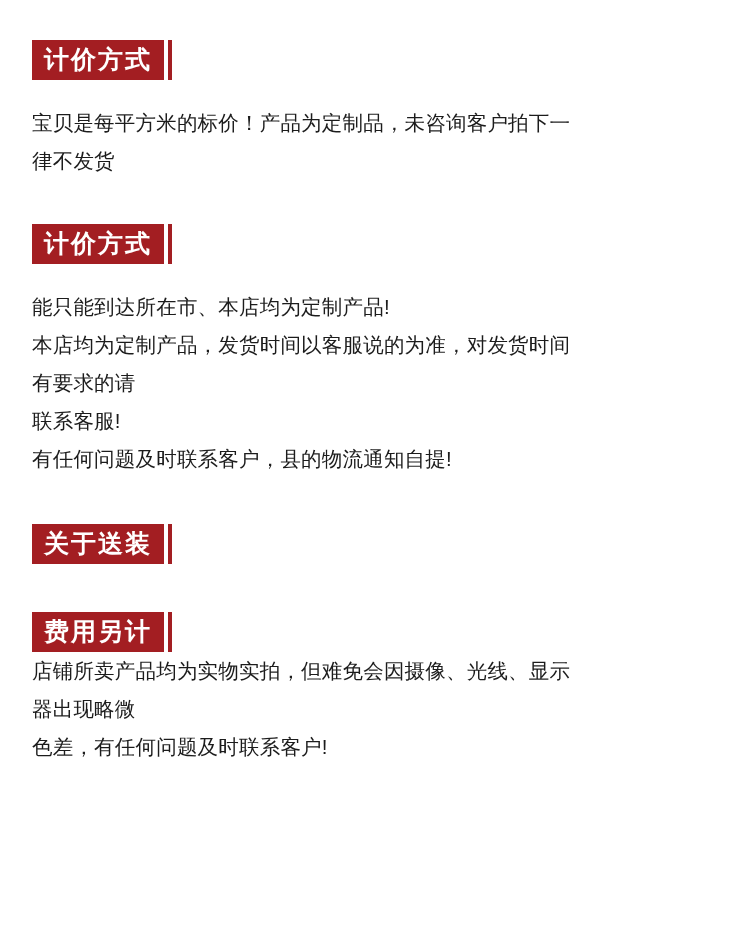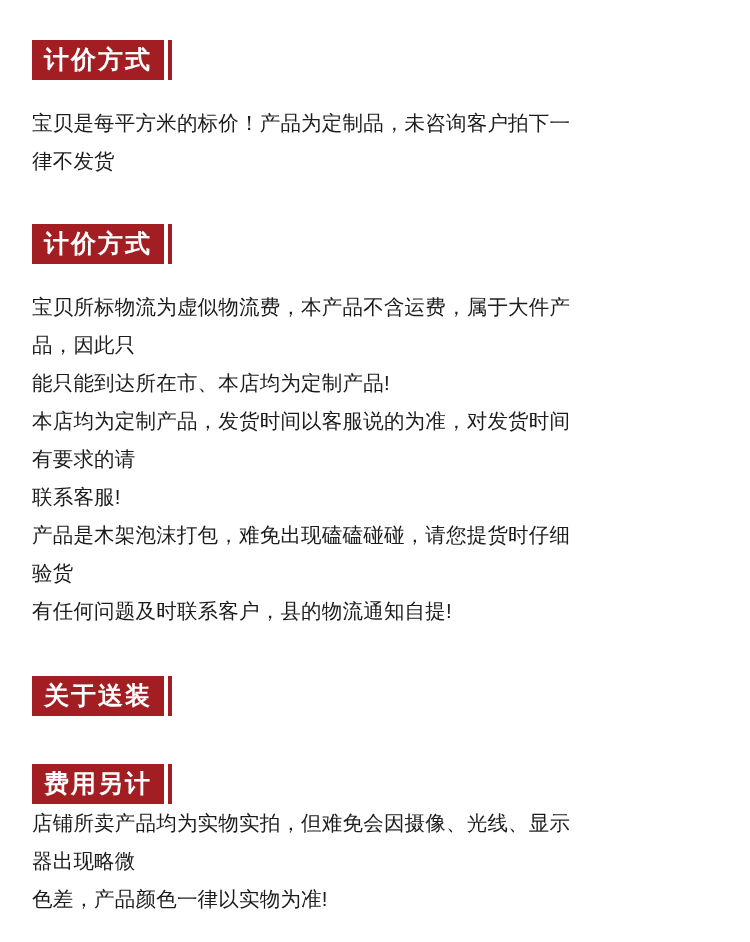--- a/index.html
+++ b/index.html
@@ -81,40 +81,38 @@
       <p>宝贝是每平方米的标价！产品为定制品，未咨询客户拍下一律不发货</p>
     </div>
   </div>
 
   <div class="section" id="sec-logistics">
     <div class="heading-outer">
       <span class="heading">计价方式</span>
       <span class="tick"></span>
     </div>
     <div class="body-text">
-      <p>宝贝所标物流为虚似物流费，本产品不含运费，属于大件产品，因此只</p>
       <p>能只能到达所在市、本店均为定制产品!</p>
       <p>本店均为定制产品，发货时间以客服说的为准，对发货时间有要求的请</p>
       <p>联系客服!</p>
-      <p>产品是木架泡沫打包，难免出现磕磕碰碰，请您提货时仔细验货</p>
       <p>有任何问题及时联系客户，县的物流通知自提!</p>
     </div>
   </div>
 
   <div class="section" id="sec-install">
     <div class="heading-outer">
       <span class="heading">关于送装</span>
       <span class="tick"></span>
     </div>
   </div>
 
   <div class="section" id="sec-color">
     <div class="heading-outer">
       <span class="heading">费用另计</span>
       <span class="tick"></span>
     </div>
     <div class="body-text">
       <p>店铺所卖产品均为实物实拍，但难免会因摄像、光线、显示器出现略微</p>
-      <p>色差，产品颜色一律以实物为准!</p>
+      <p>色差，有任何问题及时联系客户!</p>
     </div>
   </div>
 
 </div>
 
 </body></html>

